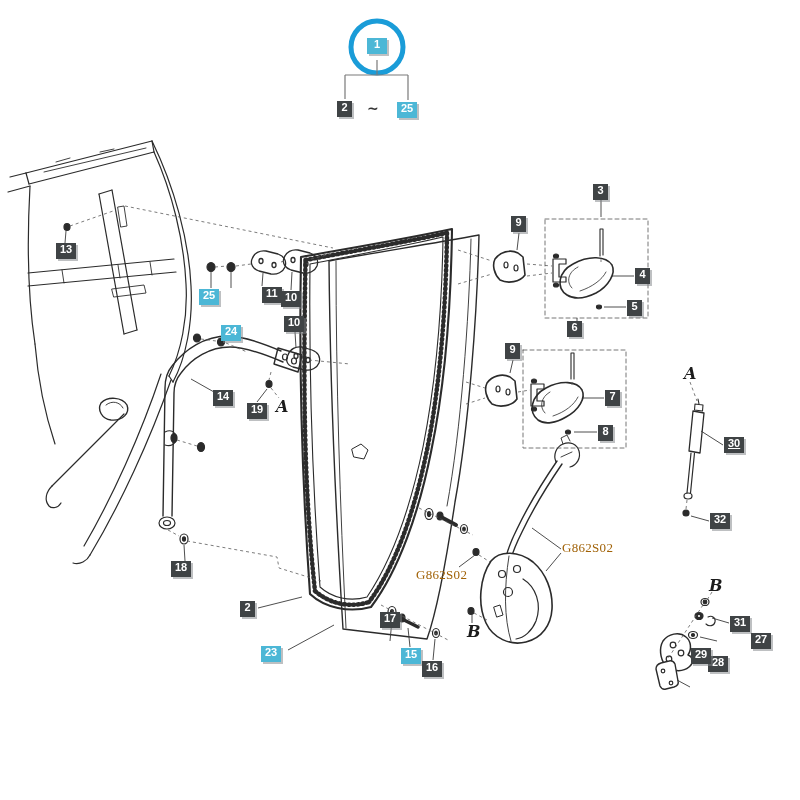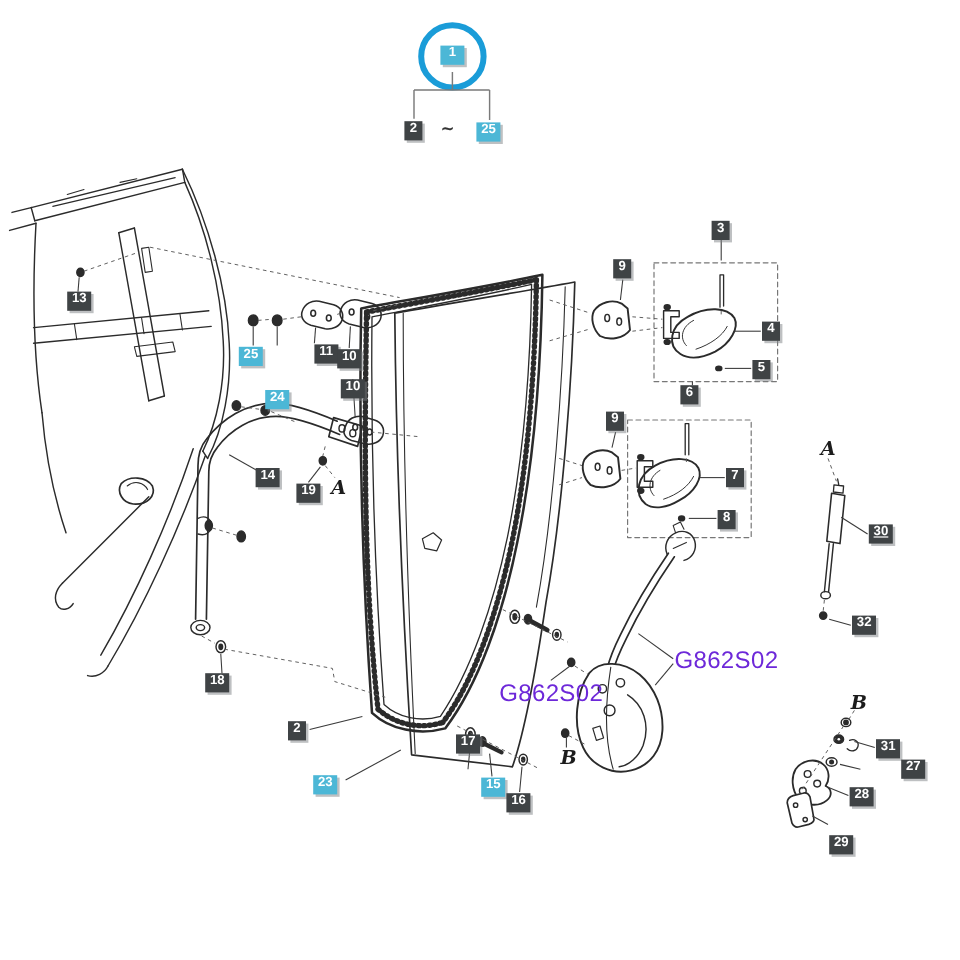--- a/index.html
+++ b/index.html
@@ -3,22 +3,22 @@
 <meta charset="utf-8">
 <style>
   html,body{margin:0;padding:0;background:#ffffff;}
   #stage{position:relative;width:800px;height:800px;background:#ffffff;overflow:hidden;
          font-family:"Liberation Sans",sans-serif;}
   #art{position:absolute;left:0;top:0;}
   .lbl{position:absolute;box-sizing:border-box;min-width:15px;height:16px;line-height:16px;
        padding:0 4px;text-align:center;font:bold 11px "Liberation Sans",sans-serif;
        color:#fff;background:#3f4345;box-shadow:2px 2px 0 rgba(125,130,133,.5);}
   .lbl.cyan{background:#4cb7d6;}
-  .freetext{position:absolute;color:#6d28d9;font-family:Liberation Sans, sans-serif;
-            font-size:20px;letter-spacing:.3px;}
+  .freetext{position:absolute;color:#a16207;font-family:Liberation Serif, serif;
+            font-size:13px;letter-spacing:.3px;}
   .viewletter{position:absolute;color:#1c1c1c;font-family:"DejaVu Serif",serif;
               font-style:italic;font-size:16px;font-weight:bold;}
   .tilde{position:absolute;color:#333;font:bold 14px "DejaVu Sans",sans-serif;}
 </style>
 </head>
 <body>
 
 <div id="stage">
 
   <svg id="art" width="800" height="800" viewBox="0 0 800 800">
@@ -272,21 +272,21 @@
   <div class="lbl" style="left:627px;top:300px;">5</div>
   <div class="lbl" style="left:567px;top:321px;">6</div>
   <div class="lbl" style="left:505px;top:343px;">9</div>
   <div class="lbl" style="left:605px;top:390px;">7</div>
   <div class="lbl" style="left:598px;top:425px;">8</div>
   <div class="lbl" style="left:724px;top:437px;text-decoration:underline;">30</div>
   <div class="lbl" style="left:710px;top:513px;">32</div>
   <div class="lbl" style="left:730px;top:616px;">31</div>
   <div class="lbl" style="left:718px;top:633px;margin-left:33px;">27</div>
   <div class="lbl" style="left:708px;top:656px;">28</div>
-  <div class="lbl" style="left:691px;top:696px;">29</div>
+  <div class="lbl" style="left:691px;top:648px;">29</div>
 
   <div class="freetext" style="left:416px;top:567px;">G862S02</div>
   <div class="freetext" style="left:562px;top:540px;">G862S02</div>
   <div class="viewletter" style="left:276px;top:397px;">A</div>
   <div class="viewletter" style="left:684px;top:364px;">A</div>
   <div class="viewletter" style="left:467px;top:622px;">B</div>
   <div class="viewletter" style="left:709px;top:576px;">B</div>
 
 </div>
 

